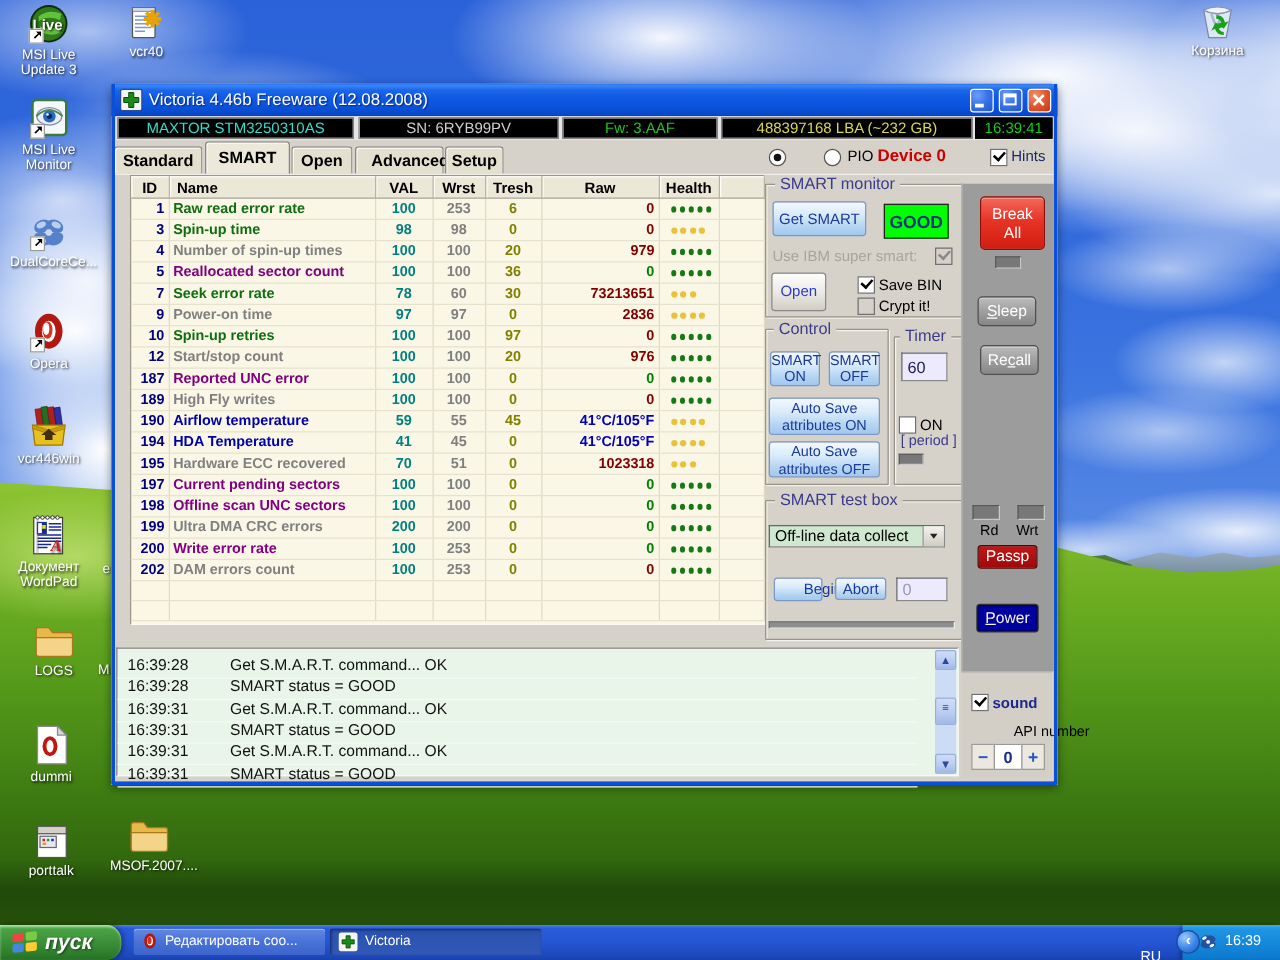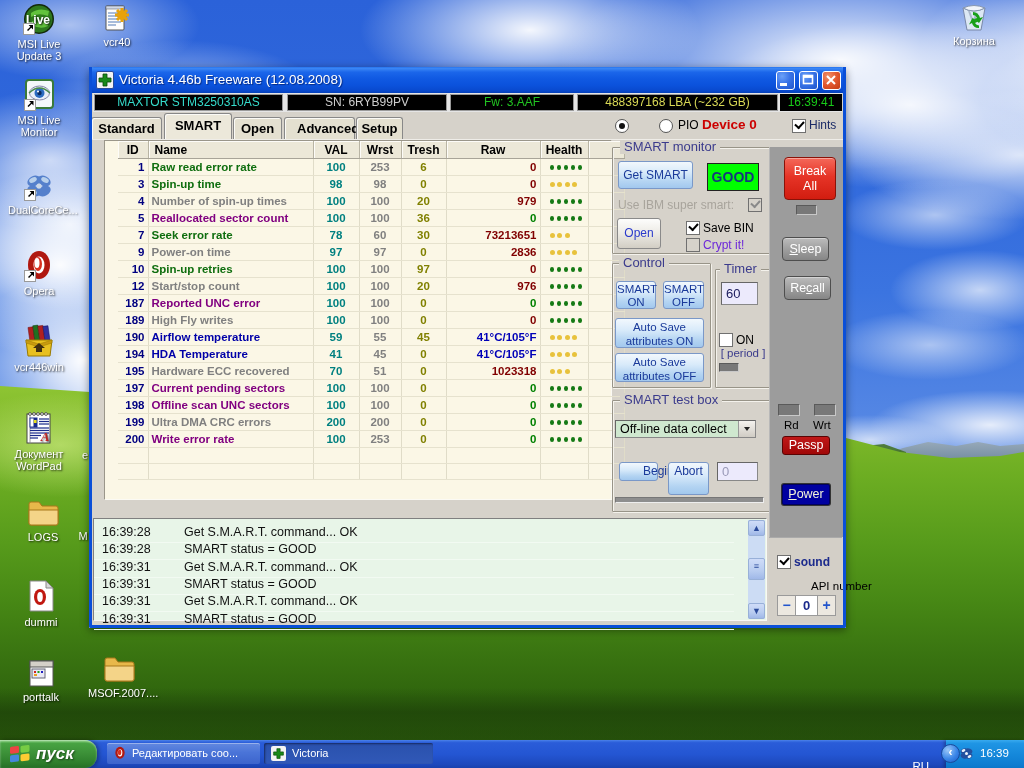--- a/index.html
+++ b/index.html
@@ -58,21 +58,21 @@
 .tbbtn{position:absolute;top:4px;width:19px;height:19px;border-radius:3px;border:1px solid #fff;box-sizing:border-box;}
 .tbblue{background:radial-gradient(circle at 30% 25%,#6ba1f8 0%,#3a74e8 45%,#1e55cc 100%);}
 .tbred{background:radial-gradient(circle at 30% 25%,#f0926a 0%,#e2572f 50%,#c23a10 100%);}
 #blackbar{position:absolute;left:4px;top:26px;width:749px;height:19px;background:#e5e5e5;}
 .bseg{position:absolute;top:1px;height:15px;background:#000;border:1px solid #9a9a9a;text-align:center;font-size:12px;line-height:15px;white-space:nowrap;overflow:hidden;}
 .tabrow{position:absolute;left:2px;top:46px;height:26px;font-size:13px;font-weight:bold;color:#000;}
 .tab{position:absolute;top:4px;height:22px;background:#e4e0d0;border:1px solid #888;border-bottom:none;border-radius:3px 3px 0 0;text-align:center;box-shadow:inset 1px 1px 0 #fbfaf6;box-sizing:border-box;line-height:21px;}
 .tab.active{top:0;height:26px;background:#ece8da;line-height:24px;z-index:3;}
 #client{position:absolute;left:3px;top:72px;width:751px;height:486px;background:#d6d2ca;border-top:1px solid #efede8;}
 
-#grid{position:absolute;left:12px;top:0px;width:508px;height:360px;background:#fbf7e6;border:1px solid #9a968a;border-right-color:#fbfaf4;border-bottom-color:#fbfaf4;box-sizing:border-box;padding-left:13px;}
+#grid{position:absolute;left:12px;top:0px;width:508px;height:360px;background:#fbf7e6;border:1px solid #9a968a;border-right-color:#fbfaf4;border-bottom-color:#fbfaf4;box-sizing:border-box;}
 #grid table{border-collapse:collapse;table-layout:fixed;width:506px;font-size:11.5px;font-weight:bold;}
 #grid th{background:#ece8d8;color:#000;font-size:12px;height:17px;border-right:1px solid #b8b4a4;border-bottom:1px solid #a8a498;box-shadow:inset 1px 1px 0 #fdfcf8;white-space:nowrap;overflow:hidden;padding:0;}
 #grid td{height:16px;border-right:1px solid #e0dcc8;border-bottom:1px solid #e6e2ce;white-space:nowrap;overflow:hidden;padding:0 3px;box-sizing:border-box;}
 td.id{color:#000080;text-align:right;padding-right:5px;}
 td.nm{padding-left:5px;}
 td.val{color:#008080;text-align:center;}
 td.wr{color:#808080;text-align:center;}
 td.tr{color:#808000;text-align:center;}
 td.raw{color:#800000;text-align:right;padding-right:6px;}
 .cg{color:#0f6e0f!important}.cgr{color:#808080!important}.cp{color:#800080!important}.cn{color:#0000a8!important}
@@ -668,20 +668,38 @@
                   <i class="dg"></i>
                   <i class="dg"></i>
                   <i class="dg"></i>
                   <i class="dg"></i>
                   <i class="dg"></i>
                 </div>
               </td>
               <td></td>
             </tr>
       <tr>
+              <td class="id">202</td>
+              <td class="nm cgr">DAM errors count</td>
+              <td class="val">100</td>
+              <td class="wr">253</td>
+              <td class="tr">0</td>
+              <td class="raw">0</td>
+              <td>
+                <div class="dots">
+                  <i class="dg"></i>
+                  <i class="dg"></i>
+                  <i class="dg"></i>
+                  <i class="dg"></i>
+                  <i class="dg"></i>
+                </div>
+              </td>
+              <td></td>
+            </tr>
+      <tr>
               <td class="id"></td>
               <td class="nm"></td>
               <td class="val"></td>
               <td class="wr"></td>
               <td class="tr"></td>
               <td class="raw"></td>
               <td></td>
               <td></td>
             </tr>
       <tr>
@@ -701,21 +719,21 @@
     <div class="gbox" style="left:520px;top:7px;width:157px;height:105px;"></div>
     <div class="glabel" style="left:528px;top:0px;">SMART monitor</div>
     <div class="skbtn" style="left:526px;top:21px;width:75px;height:28px;line-height:26px;">Get SMART</div>
     <div style="position:absolute;left:615px;top:23px;width:52px;height:28px;background:#0f0;border:1px solid #222;box-sizing:border-box;text-align:center;line-height:26px;font-size:14px;font-weight:bold;color:#16357e;">GOOD</div>
     <div class="lbl" style="left:526px;top:58px;color:#a8a49c;font-size:12px;">Use IBM super smart:</div>
     <div class="cb dis checked" style="left:656px;top:58px;"></div>
     <div class="gybtn" style="left:525px;top:78px;width:44px;height:31px;line-height:29px;color:#2a3acc;">Open BIN</div>
     <div class="cb checked" style="left:594px;top:81px;"></div>
     <div class="lbl" style="left:611px;top:81px;">Save BIN</div>
     <div class="cb dis" style="left:594px;top:98px;"></div>
-    <div class="lbl" style="left:611px;top:98px;color:#6d28d9;">Crypt it!</div>
+    <div class="lbl" style="left:611px;top:98px;color:#000000;">Crypt it!</div>
 
     <div class="gbox" style="left:520px;top:123px;width:97px;height:123px;"></div>
     <div class="glabel" style="left:527px;top:116px;">Control</div>
     <div class="skbtn" style="left:524px;top:141px;width:40px;height:28px;font-size:11.5px;line-height:13px;padding-top:1px;">SMART<br>ON</div>
     <div class="skbtn" style="left:571px;top:141px;width:41px;height:28px;font-size:11.5px;line-height:13px;padding-top:1px;">SMART<br>OFF</div>
     <div class="skbtn" style="left:523px;top:178px;width:89px;height:30px;font-size:11.5px;line-height:14px;padding-top:1px;">Auto Save<br>attributes ON</div>
     <div class="skbtn" style="left:523px;top:213px;width:89px;height:29px;font-size:11.5px;line-height:14px;padding-top:1px;">Auto Save<br>attributes OFF</div>
 
     <div class="gbox" style="left:623px;top:129px;width:54px;height:117px;"></div>
     <div class="glabel" style="left:628px;top:122px;">Timer</div>
@@ -726,21 +744,21 @@
     <div class="led" style="left:627px;top:223px;width:20px;height:9px;"></div>
 
     <div class="gbox" style="left:520px;top:260px;width:157px;height:110px;"></div>
     <div class="glabel" style="left:528px;top:253px;">SMART test box</div>
     <div style="position:absolute;left:523px;top:280px;width:141px;height:18px;background:#cfe8cf;border:1px solid #888;border-top-color:#666;border-left-color:#666;box-sizing:border-box;font-size:12.5px;line-height:16px;padding-left:4px;color:#000;">Off-line data collect
       <div style="position:absolute;right:0;top:0;width:16px;height:16px;background:linear-gradient(180deg,#f4f2ee,#d0ccc4);border-left:1px solid #999;text-align:center;"><svg width="10" height="10" viewBox="0 0 10 10" style="margin-top:3px">
             <path d="M2 3 L8 3 L5 7 Z" fill="#222"></path>
           </svg></div>
     </div>
     <div class="skbtn" style="left:527px;top:322px;width:39px;height:19px;line-height:17px;padding-left:23px;">Begin</div>
-    <div class="skbtn" style="left:576px;top:322px;width:41px;height:33px;line-height:17px;">Abort</div>
+    <div class="skbtn" style="left:576px;top:322px;width:41px;height:18px;line-height:17px;">Abort</div>
     <div class="inp" style="left:625px;top:322px;width:41px;height:19px;line-height:17px;color:#9a9ab8;">0</div>
     <div style="position:absolute;left:523px;top:357px;width:149px;height:6px;background:#8e8e8e;border:1px solid #777;border-bottom-color:#eee;border-right-color:#eee;box-sizing:border-box;"></div>
 
     <div id="rpanel">
       <div style="position:absolute;left:14px;top:10px;width:52px;height:43px;border-radius:4px;background:linear-gradient(180deg,#f4695a 0%,#e63427 45%,#d21d10 100%);border:1px solid #8a1208;color:#fff;font-size:12.5px;text-align:center;line-height:15px;padding-top:6px;box-sizing:border-box;box-shadow:inset 0 1px 0 rgba(255,255,255,0.4);">Break<br>All</div>
       <div class="led" style="left:26px;top:58px;width:21px;height:10px;"></div>
       <div class="grbtn" style="left:12px;top:90px;width:47px;height:24px;line-height:22px;"><u>S</u>leep</div>
       <div class="grbtn" style="left:14px;top:129px;width:47px;height:24px;line-height:22px;">Re<u>c</u>all</div>
       <div class="led" style="left:8px;top:257px;width:22px;height:12px;"></div>
       <div class="led" style="left:44px;top:257px;width:22px;height:12px;"></div>

